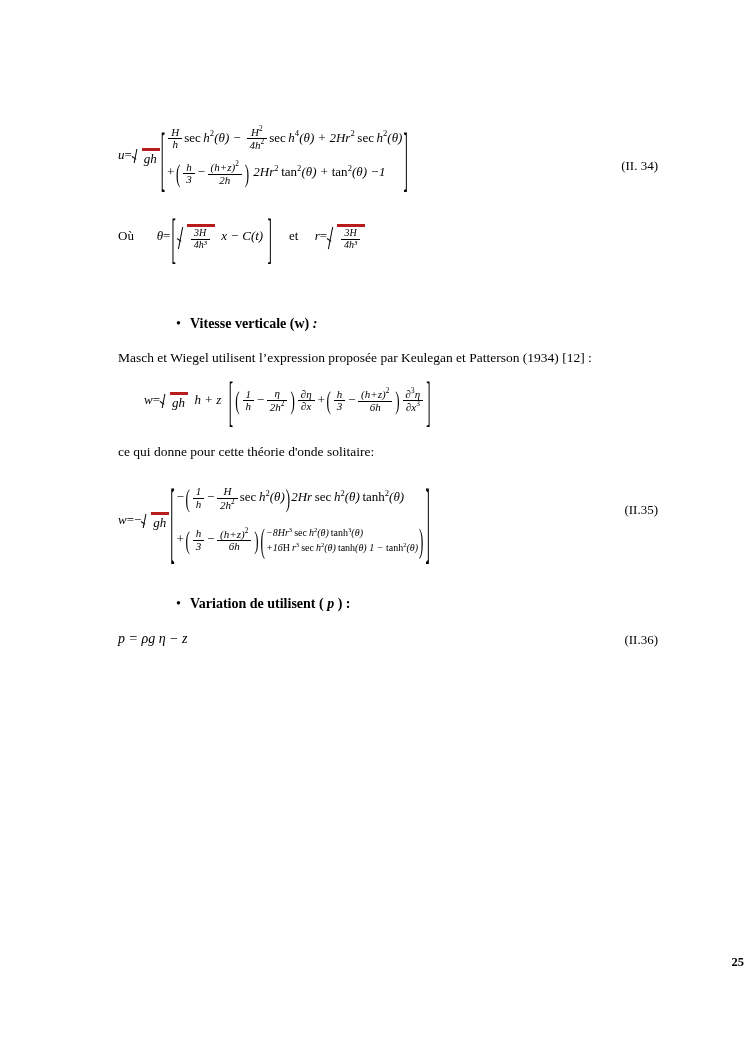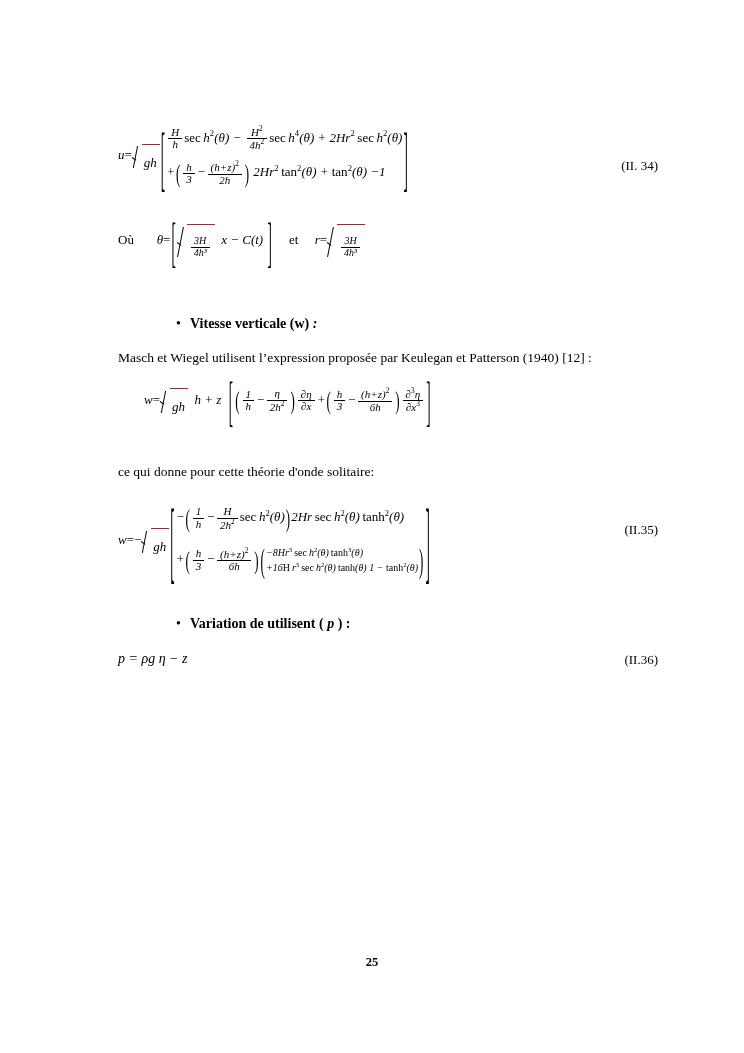--- a/index.html
+++ b/index.html
@@ -72,22 +72,22 @@
     left: 0px;
     top: 52%;
     width: 5px;
     height: 0;
     border-top: 1px solid #000;
     transform: rotate(34deg);
     transform-origin: left center;
   }
   .sqrt > .rad {
     display: inline-block;
-    border-top: 1px solid #b91c1c;
-    padding: 11px 3px 0 2px;
+    border-top: 3px solid #b91c1c;
+    padding: 1px 3px 0 2px;
   }
 
   .paren {
     display: inline-block;
     vertical-align: middle;
     font-style: normal;
     font-family: "Liberation Serif", serif;
     transform: scaleY(1.9);
     transform-origin: center;
     margin: 0 1px;
@@ -140,21 +140,21 @@
   }
   .bullet-label {
     font-weight: bold;
     font-size: 14px;
   }
   .bullet-label .ital { font-style: italic; font-weight: bold; }
   .pagenum {
     position: absolute;
     left: 0; right: 0;
     top: 955px;
-    text-align: center;
+    text-align: right;
     font-size: 12.5px;
     font-weight: bold;
     font-family: "Liberation Serif", serif;
   }
 </style>
 </head>
 <body>
 
 <div class="page">
   <div class="content">
@@ -180,29 +180,29 @@
     </div>
 
     <div class="bullet-line" style="margin-top:44px;">
       <span class="bullet-dot">•</span>
       <span class="bullet-label">
         <span>Vitesse verticale (w)</span>
         <span class="ital">:</span>
       </span>
     </div>
 
-    <p class="text" style="margin-top:18px;">Masch et Wiegel utilisent l’expression proposée par Keulegan et Patterson (1940) [12] :</p>
+    <p class="text" style="margin-top:18px;">Masch et Wiegel utilisent l’expression proposée par Keulegan et Patterson (1934) [12] :</p>
 
     <div class="eqblock" style="min-height:62px; margin-top:14px;">
       <div class="math" style="position:absolute;left:26px;top:8px;">
         <span>w</span><span class="up">=</span><span class="sqrt"><span class="rad">gh</span></span>&nbsp;&nbsp;<span>h + z</span>&nbsp;&nbsp;<span class="brk tall">[</span><span class="paren">(</span><span class="frac"><span class="num">1</span><span class="den">h</span></span>−<span class="frac"><span class="num">η</span><span class="den">2h<sup class="exp">2</sup></span></span><span class="paren">)</span><span class="frac"><span class="num">∂η</span><span class="den">∂x</span></span>+<span class="paren">(</span><span class="frac"><span class="num">h</span><span class="den">3</span></span>−<span class="frac"><span class="num">(h+z)<sup class="exp">2</sup></span><span class="den">6h</span></span><span class="paren">)</span><span class="frac"><span class="num">∂<sup class="exp">3</sup>η</span><span class="den">∂x<sup class="exp">3</sup></span></span><span class="brk tall">]</span>
       </div>
     </div>
 
-    <p class="text" style="margin-top:22px;">ce qui donne pour cette théorie d'onde solitaire:</p>
+    <p class="text" style="margin-top:2px;">ce qui donne pour cette théorie d'onde solitaire:</p>
 
     <div class="eqblock" style="min-height:108px; margin-top:8px;">
       <div class="math" style="position:absolute;left:0;top:16px;">
         <span>w</span><span class="up">=</span><span class="up">−</span><span class="sqrt"><span class="rad">gh</span></span><span class="brk xtall" style="transform:scaleY(7);">[</span><span class="stack">
           <div>
             −<span class="paren">(</span><span class="frac"><span class="num">1</span><span class="den">h</span></span>−<span class="frac"><span class="num">H</span><span class="den">2h<sup class="exp">2</sup></span></span><span class="up">sec</span> <span>h</span><sup class="exp">2</sup>(<span>θ</span>)<span class="paren">)</span>2<span>Hr</span> <span class="up">sec</span> <span>h</span><sup class="exp">2</sup>(<span>θ</span>) <span class="up">tanh</span><sup class="exp">2</sup>(<span>θ</span>)
           </div>
           <div style="padding-top:12px;">
             +<span class="paren">(</span><span class="frac"><span class="num">h</span><span class="den">3</span></span>−<span class="frac"><span class="num">(h+z)<sup class="exp">2</sup></span><span class="den">6h</span></span><span class="paren">)</span><span class="paren tall">(</span><span class="stack" style="font-size:10px;">
               <div>−8<span>Hr</span><sup class="exp">3</sup> <span class="up">sec</span> <span>h</span><sup class="exp">2</sup>(<span>θ</span>) <span class="up">tanh</span><sup class="exp">3</sup>(<span>θ</span>)</div>

